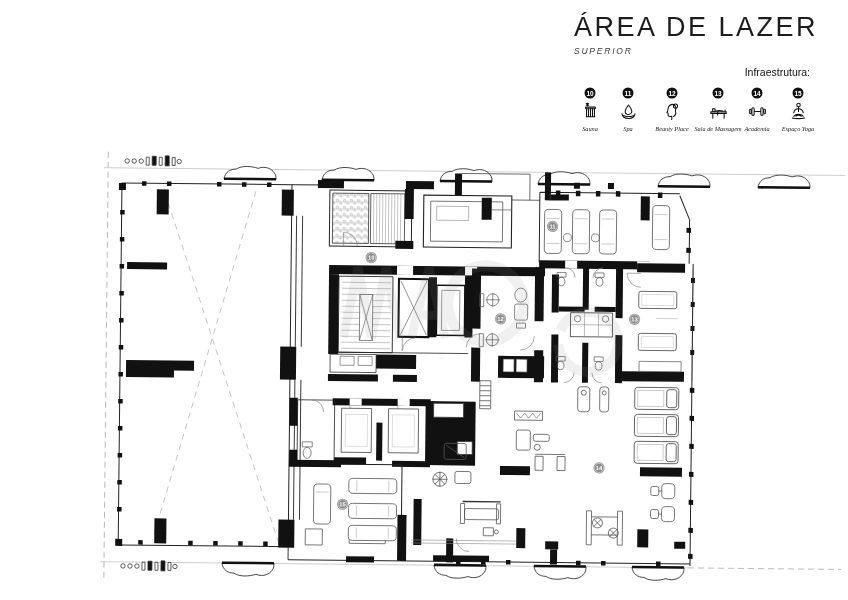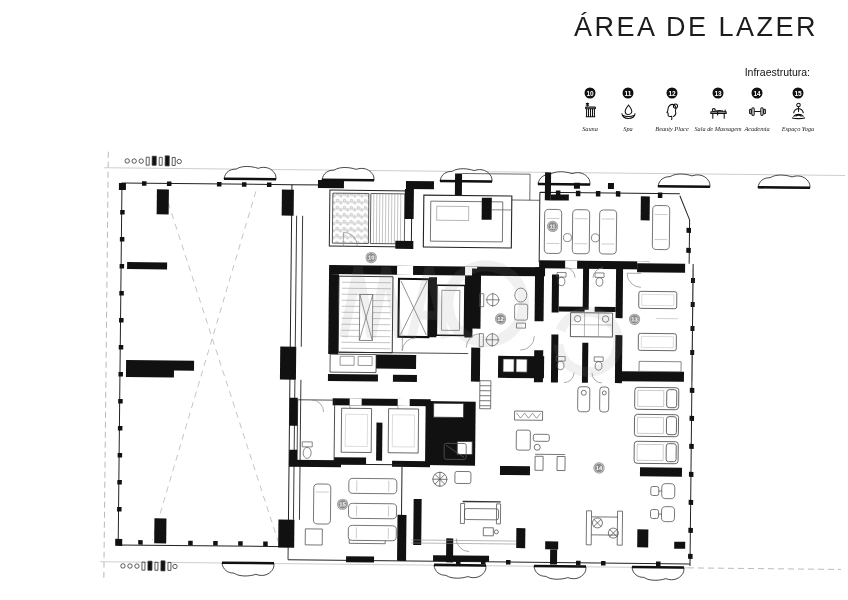--- a/index.html
+++ b/index.html
@@ -19,20 +19,21 @@
           stroke-linecap:round;stroke-linejoin:round}
   .llabel{font-size:6.3px;font-style:italic;font-family:"Liberation Serif",serif;color:#222;
           text-align:center;margin-top:3px;line-height:1.2;max-width:48px}
   #plan-svg{position:absolute;left:0;top:0;z-index:1}
 </style>
 </head>
 <body>
 
 <div class="header">
   <div class="title">ÁREA DE LAZER</div>
+  <div class="subtitle">SUPERIOR</div>
 </div>
 <div class="infra-heading">Infraestrutura:</div>
 
 <div class="legend">
 
   <div class="legend-item li-0">
     <span class="lbadge">10</span>
     <svg class="licon" viewBox="0 0 24 24">
       <path d="M8.5,2.2 V5.6 M7.1,2.9 L9.9,4.9 M9.9,2.9 L7.1,4.9"></path>
       <rect x="6.3" y="7" width="11.4" height="1.8" rx="0.9"></rect>

